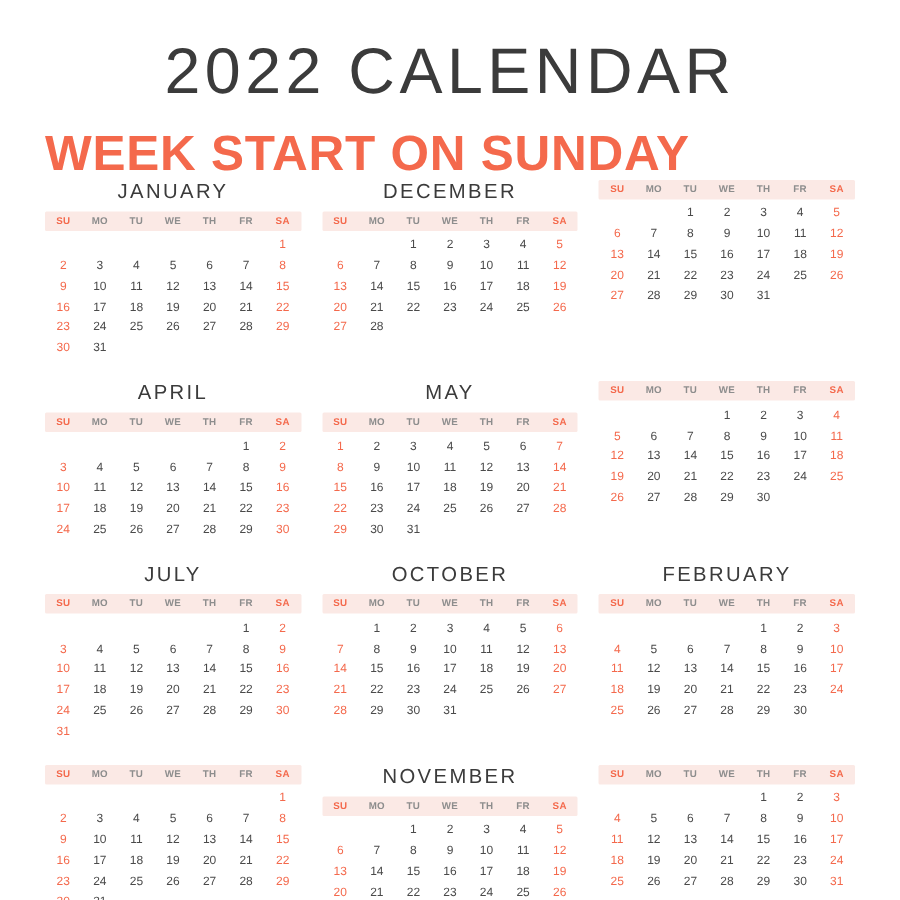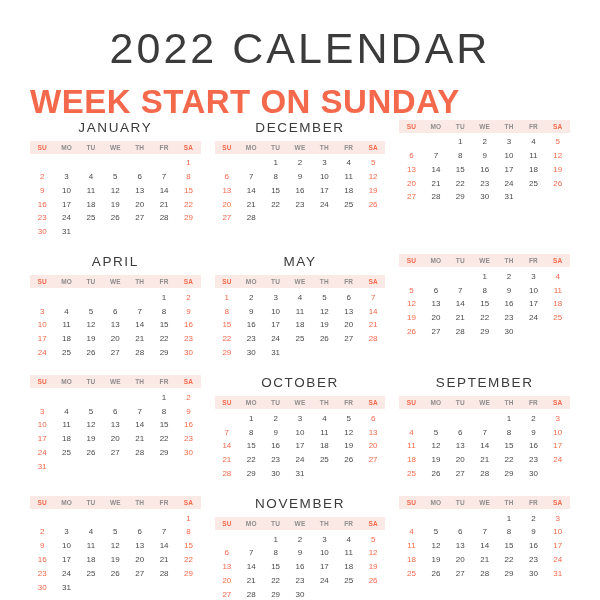--- a/index.html
+++ b/index.html
@@ -395,20 +395,21 @@
           <div class="day weekend">26</div>
           <div class="day">27</div>
           <div class="day">28</div>
           <div class="day">29</div>
           <div class="day">30</div>
           <div class="day empty"></div>
           <div class="day empty"></div>
         </div>
       </div>
       <div class="month">
+        <div class="month-name">JULY</div>
         <div class="dow-row">
           <div class="dow weekend">SU</div>
           <div class="dow">MO</div>
           <div class="dow">TU</div>
           <div class="dow">WE</div>
           <div class="dow">TH</div>
           <div class="dow">FR</div>
           <div class="dow weekend">SA</div>
         </div>
         <div class="days-grid">
@@ -499,21 +500,21 @@
           <div class="day weekend">28</div>
           <div class="day">29</div>
           <div class="day">30</div>
           <div class="day">31</div>
           <div class="day empty"></div>
           <div class="day empty"></div>
           <div class="day empty"></div>
         </div>
       </div>
       <div class="month">
-        <div class="month-name">SEPTEMBER</div>
+        <div class="month-name">FEBRUARY</div>
         <div class="dow-row">
           <div class="dow weekend">SU</div>
           <div class="dow">MO</div>
           <div class="dow">TU</div>
           <div class="dow">WE</div>
           <div class="dow">TH</div>
           <div class="dow">FR</div>
           <div class="dow weekend">SA</div>
         </div>
         <div class="days-grid">

